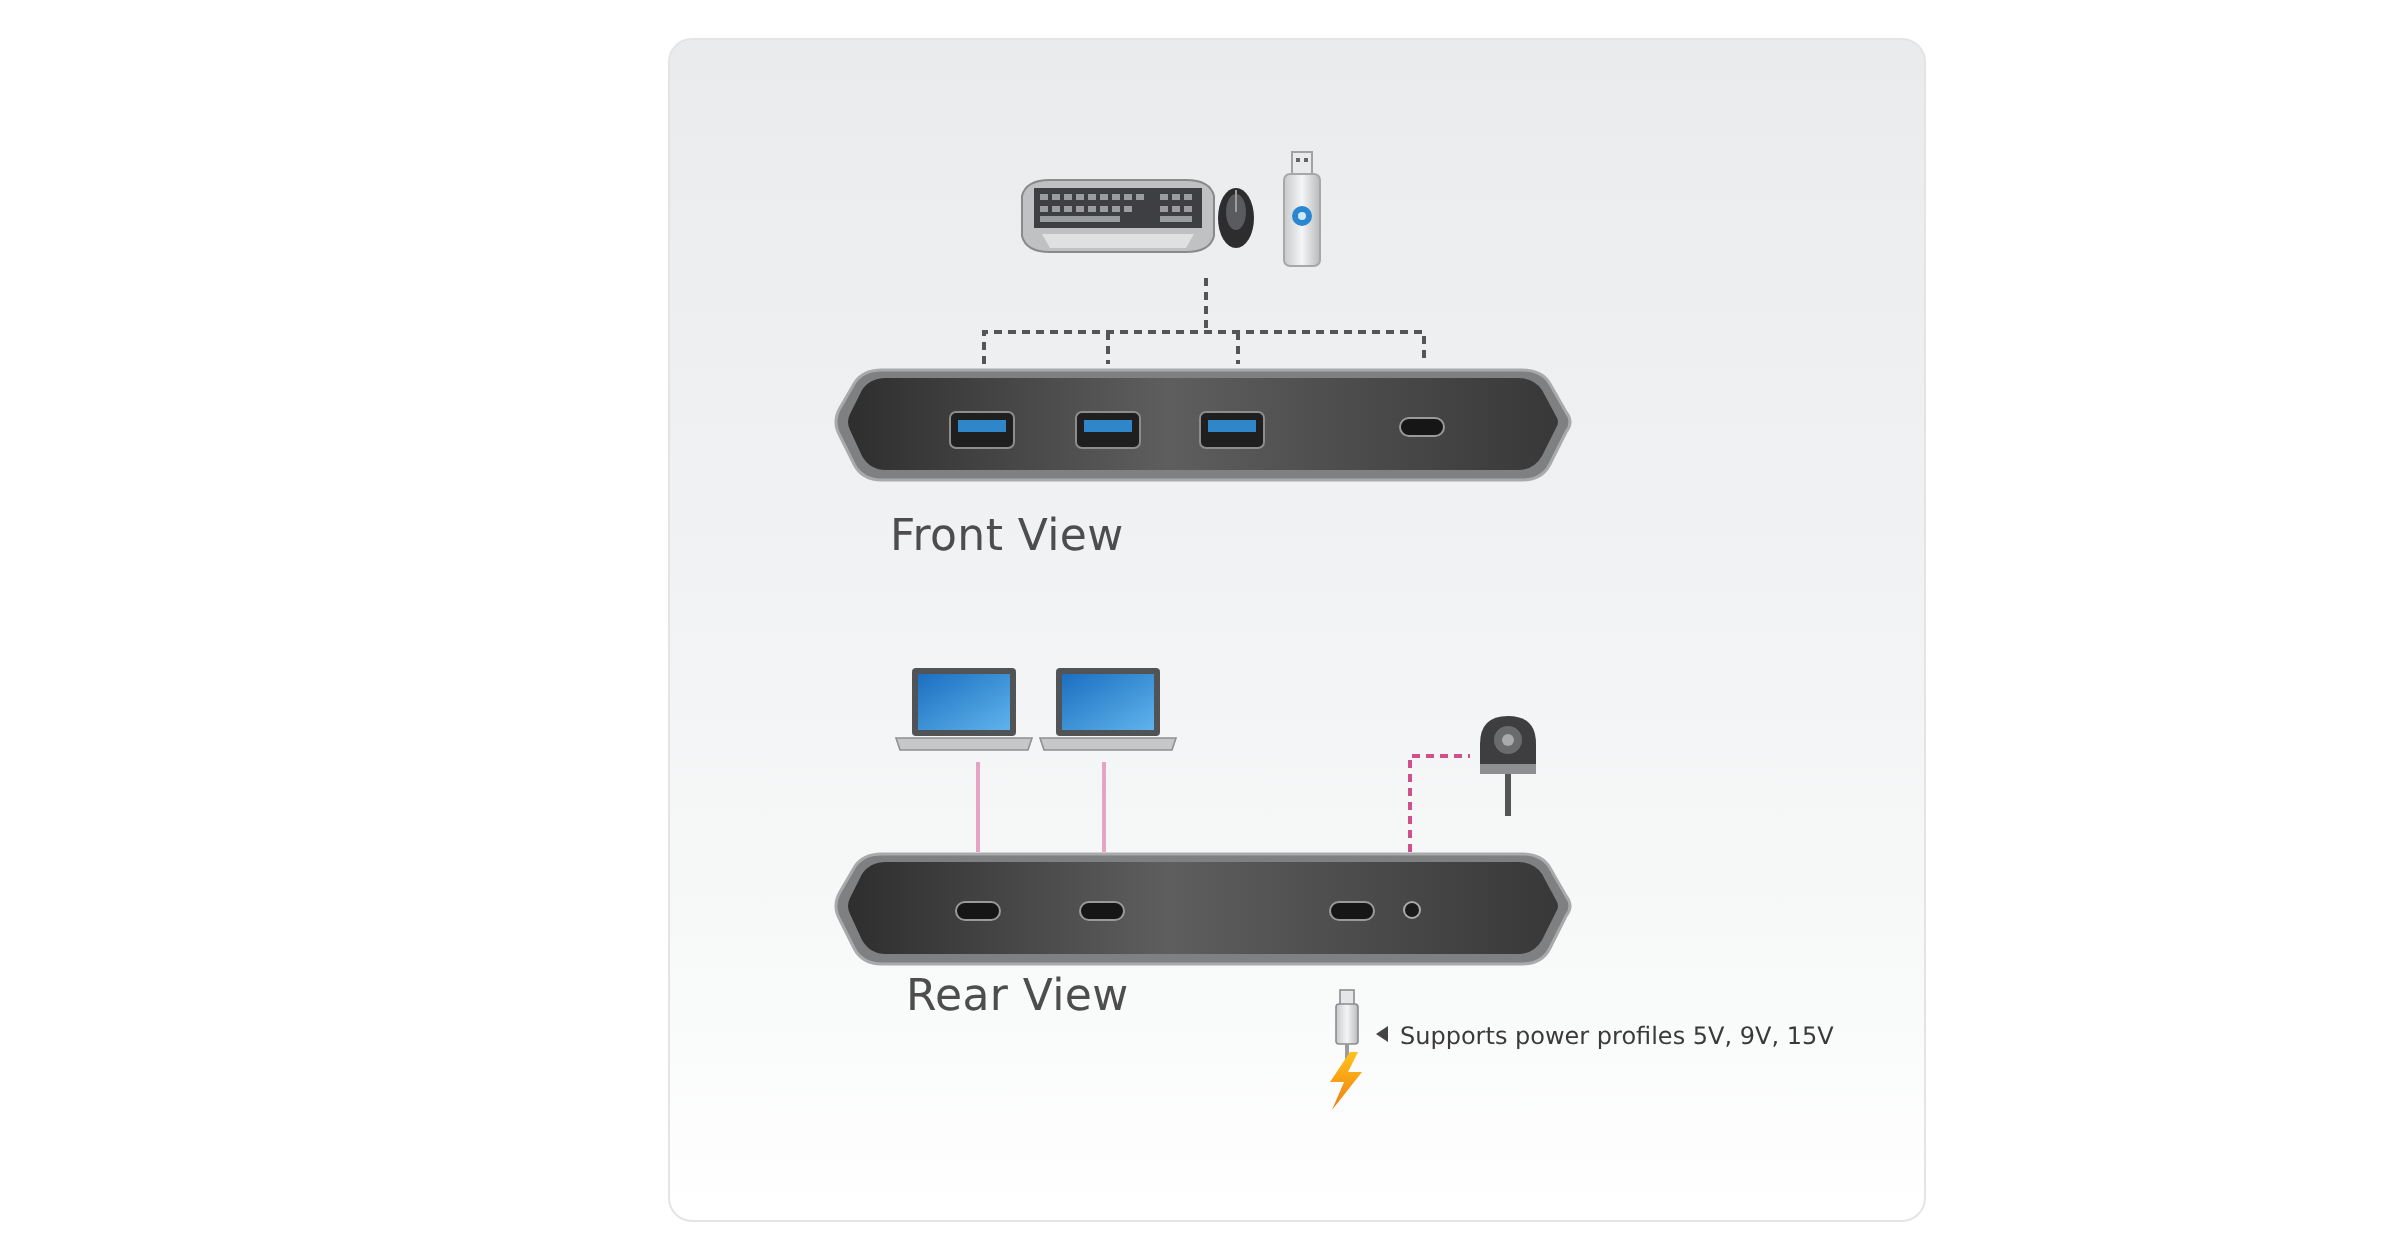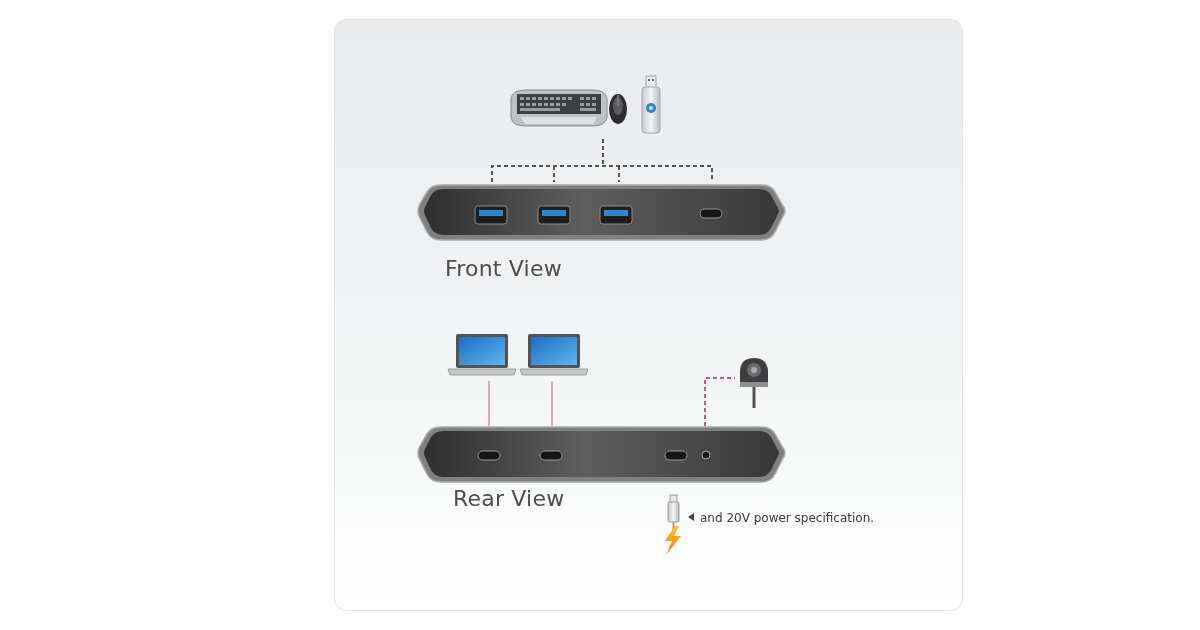--- a/index.html
+++ b/index.html
@@ -153,15 +153,15 @@
       <rect x="333" y="482" width="11" height="20" rx="1.5" fill="url(#metal)" stroke="#8a8c8e" stroke-width="0.8"></rect>
       <line x1="338.5" y1="502" x2="338.5" y2="512" stroke="#9a9c9e" stroke-width="2"></line>
     </g>
     <path d="M340 506 L330 521 L337 521 L331 535 L346 516 L339 516 L344 506 Z" fill="url(#bolt)"></path>
     <path d="M359 493 L353 497 L359 501 Z" fill="#444"></path>
   </svg>
 
   <div class="label" style="left:110px;top:236px;">Front View</div>
   <div class="label" style="left:118px;top:466px;">Rear View</div>
   <div class="note" style="left:365px;top:490px;">
-    <div>and 20V power specification.</div>
+    <div>Supports power profiles 5V, 9V, 15V</div>
   </div>
 </div>
 
 </body></html>

